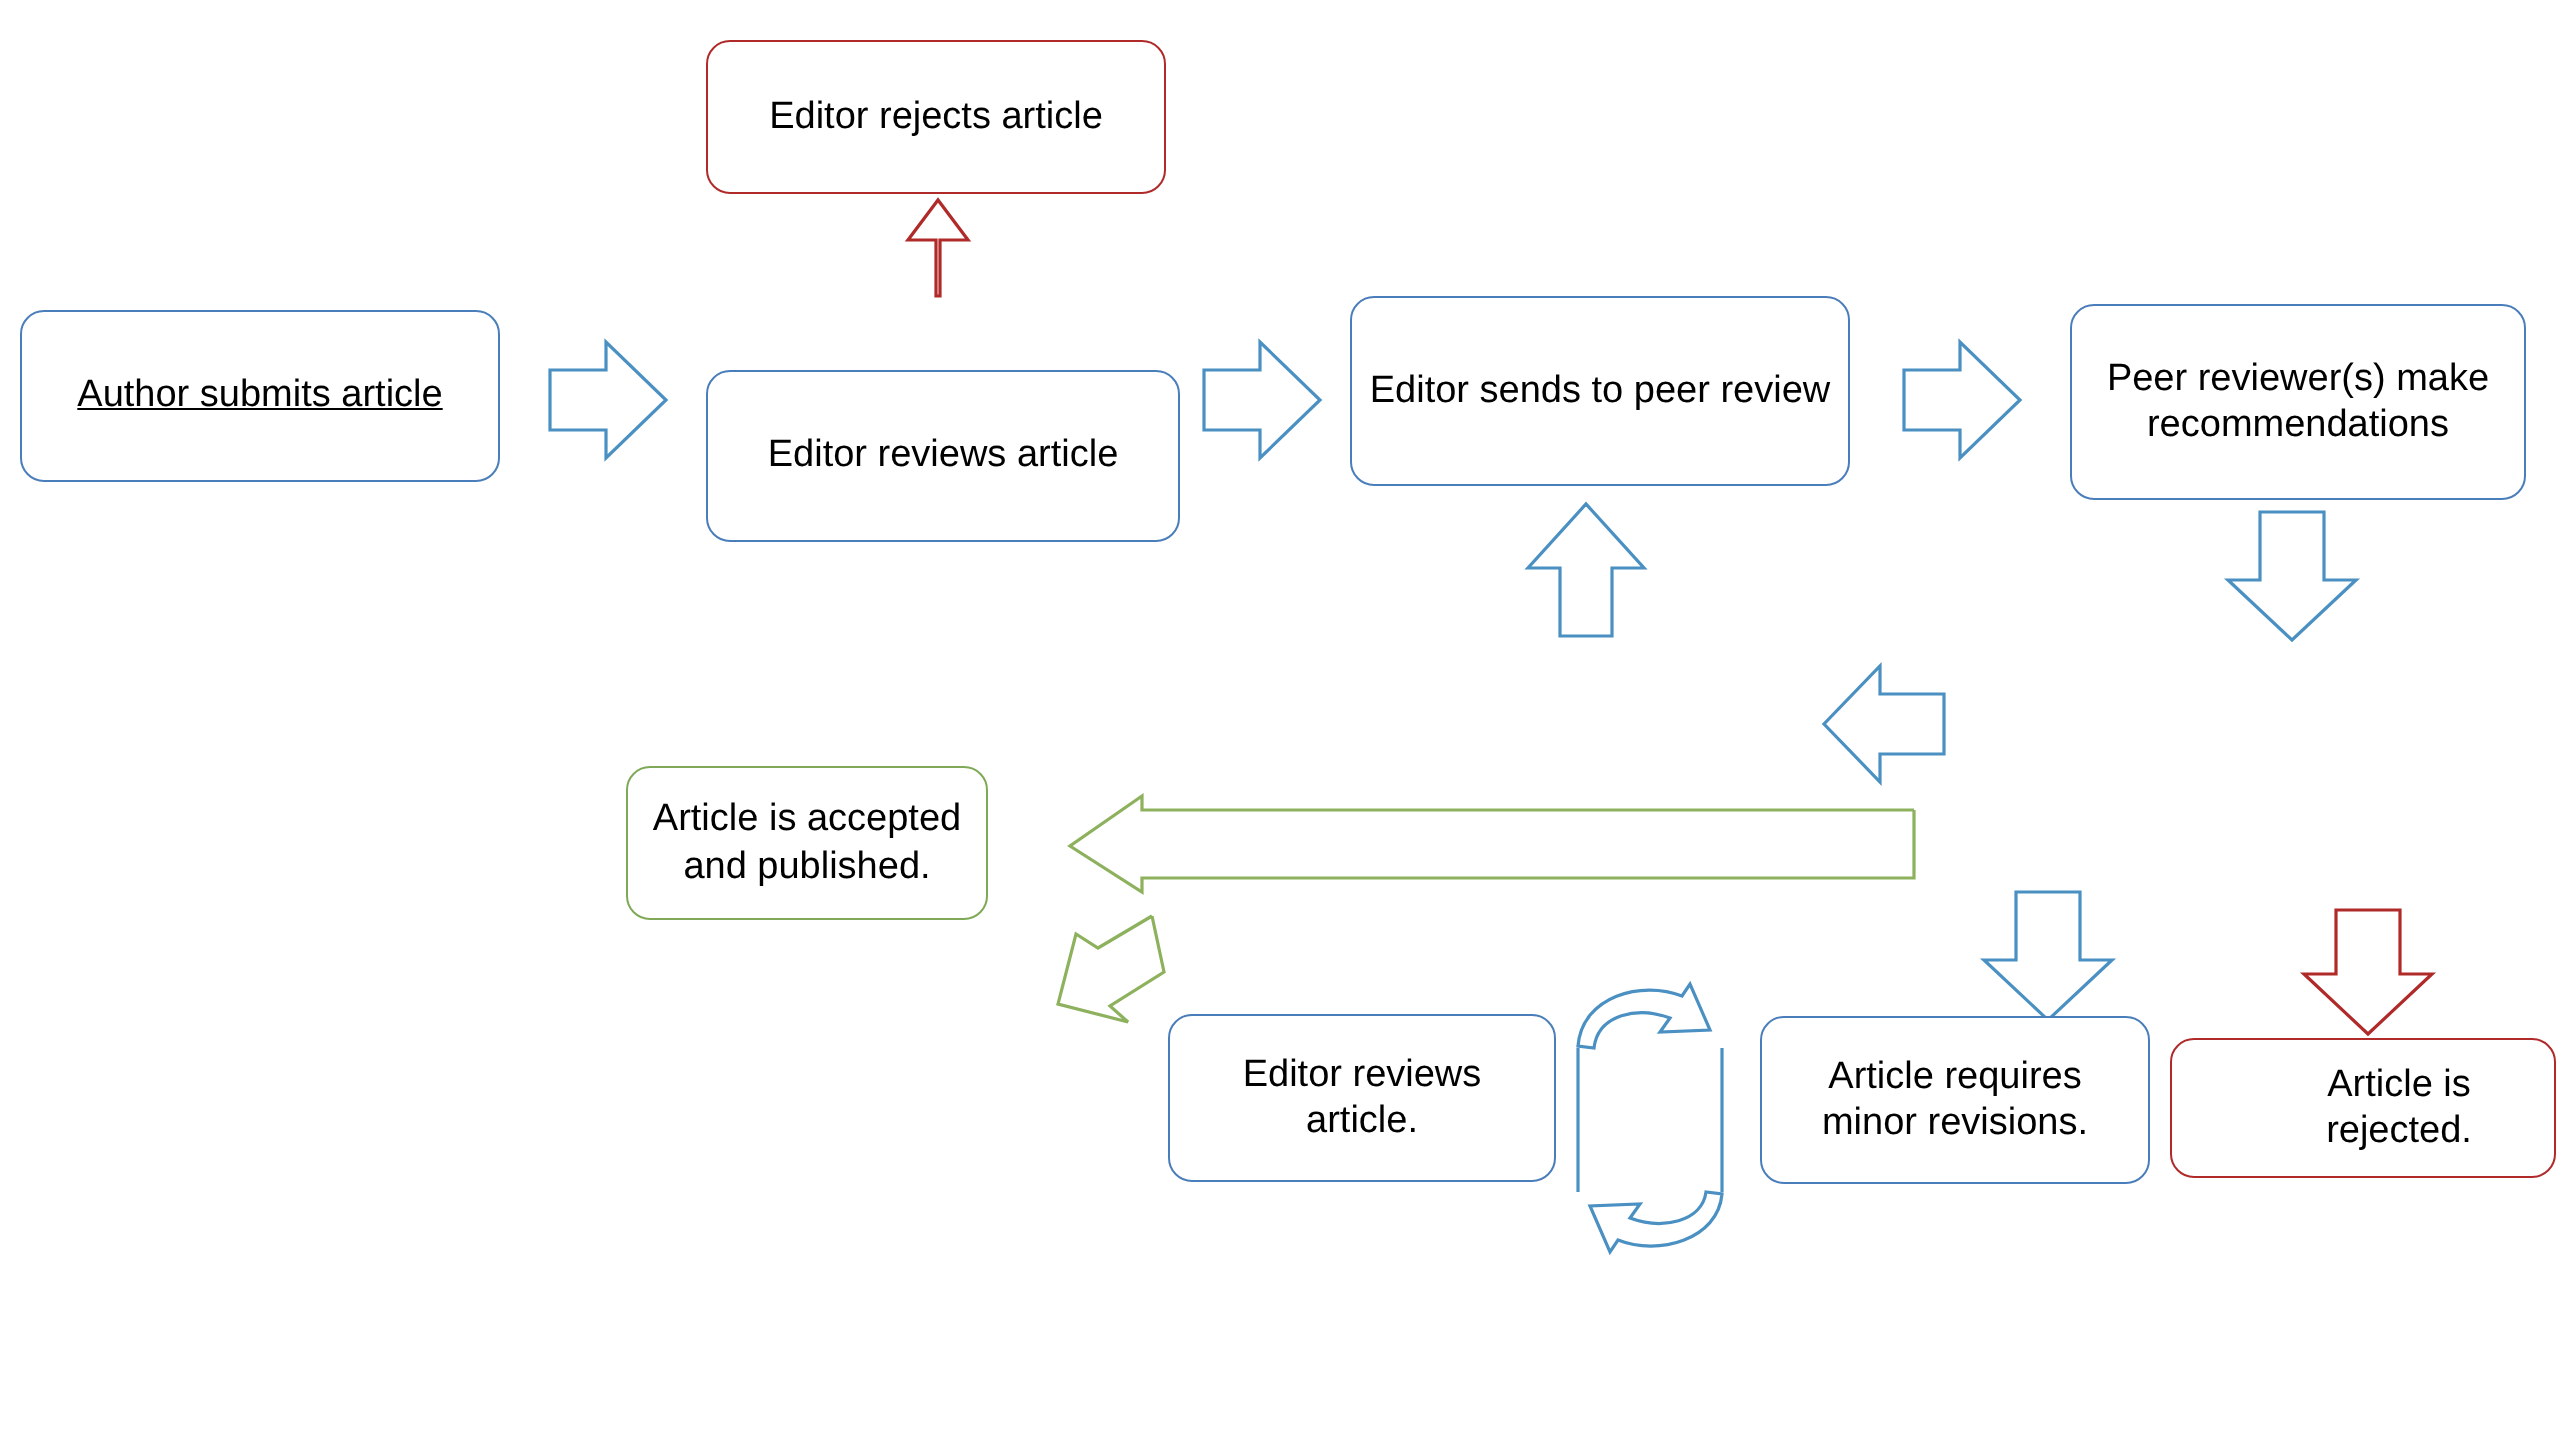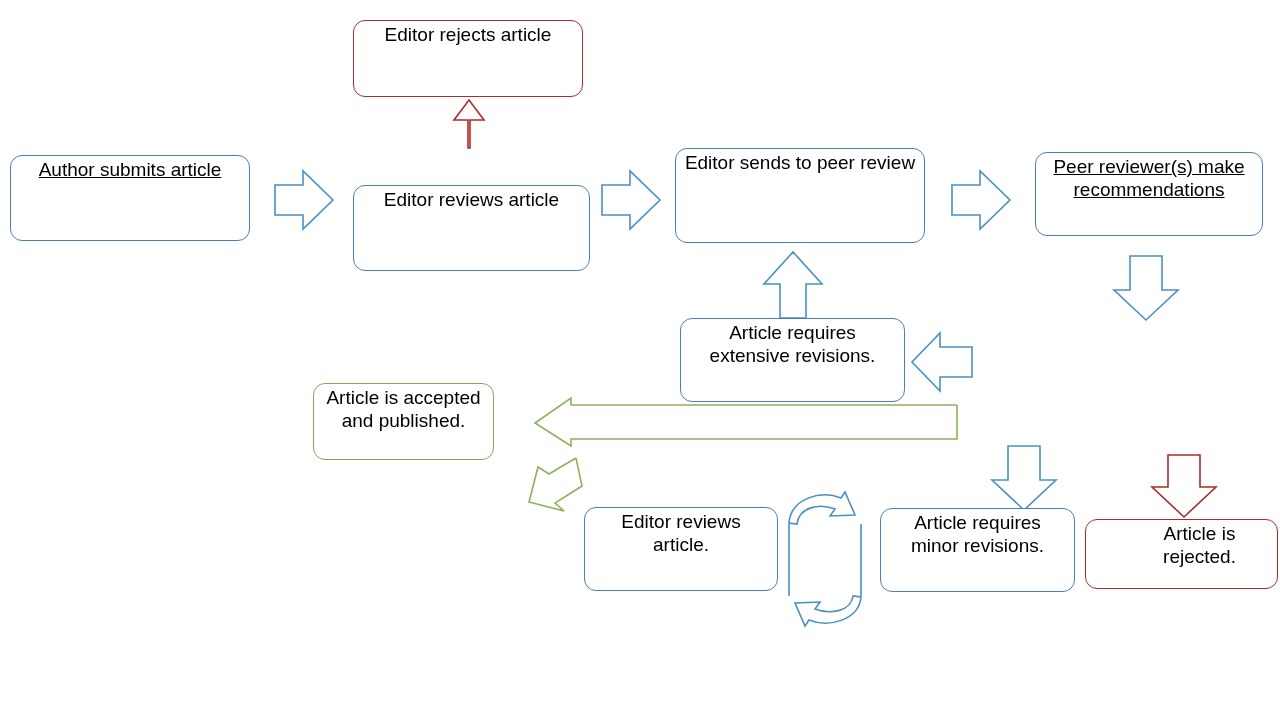--- a/index.html
+++ b/index.html
@@ -14,20 +14,21 @@
     position: relative;
     width: 1280px;
     height: 720px;
     background: #ffffff;
     overflow: hidden;
   }
   .node {
     position: absolute;
     box-sizing: border-box;
     display: flex;
+    align-items: center;
     justify-content: center;
     text-align: center;
     background: #ffffff;
     border-style: solid;
     border-width: 1.6px;
     border-radius: 12px;
     color: #000000;
     font-size: 19px;
     line-height: 1.22;
     padding: 2px 8px;
@@ -121,28 +122,25 @@
   </div>
 
   <div class="node blue" style="left:353px; top:157px; width:237px; height:86px;margin-top:28px;">
     <span>Editor reviews article</span>
   </div>
 
   <div class="node blue" style="left:675px; top:148px; width:250px; height:95px;">
     <span>Editor sends to peer review</span>
   </div>
 
-  <div class="node blue" style="left:1035px; top:152px; width:228px; height:84px;text-decoration:underline;">
+  <div class="node blue" style="left:1035px; top:152px; width:228px; height:98px;">
     <span>Peer reviewer(s) make recommendations</span>
   </div>
 
 
-  <div class="node blue" style="left:680px; top:318px; width:225px; height:84px;">
-    <span>Article requires extensive revisions.</span>
-  </div>
 
   <div class="node green" style="left:313px; top:383px; width:181px; height:77px;">
     <span>Article is accepted and published.</span>
   </div>
 
   <div class="node blue" style="left:880px; top:508px; width:195px; height:84px;">
     <span>Article requires minor revisions.</span>
   </div>
 
   <div class="node blue" style="left:584px; top:507px; width:194px; height:84px;">

